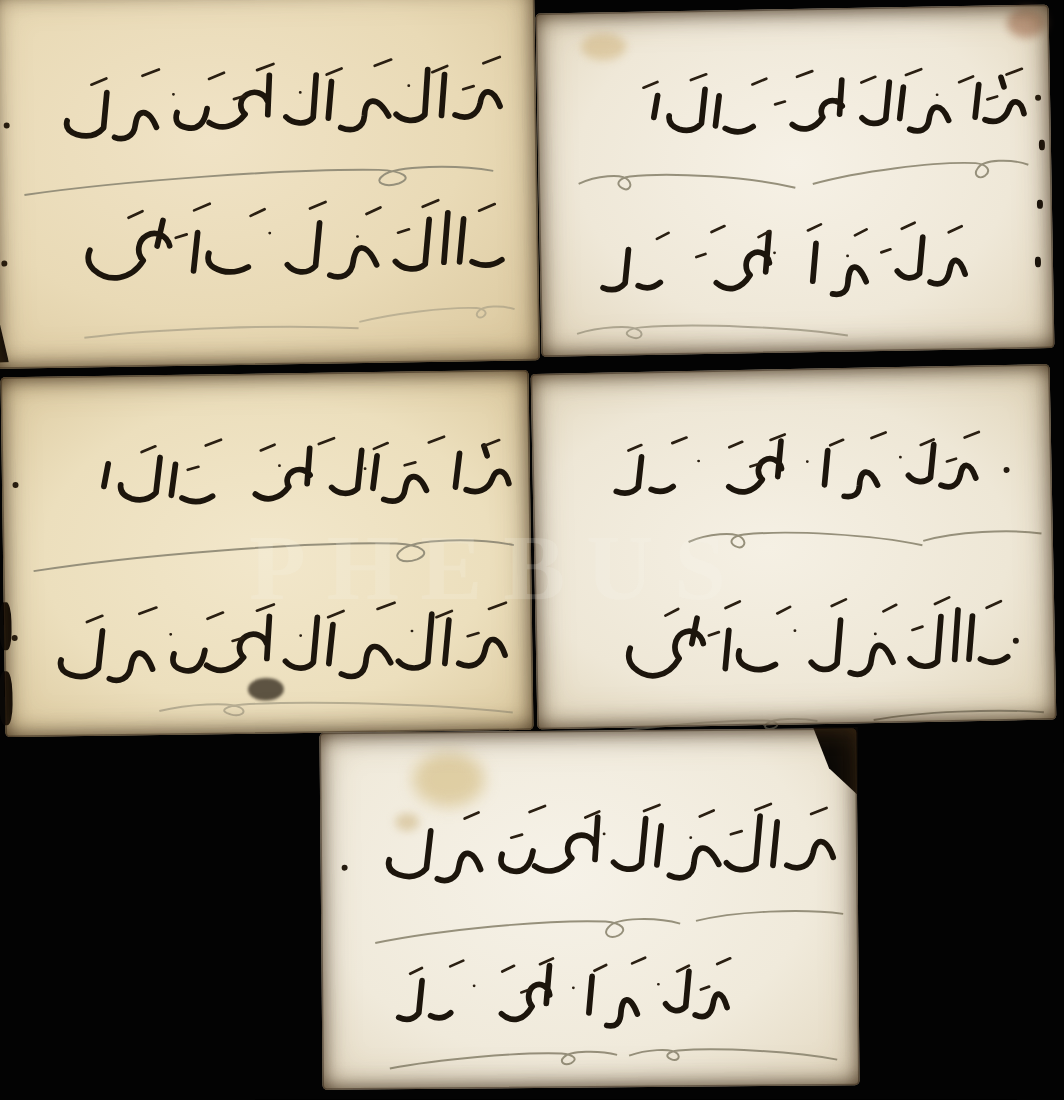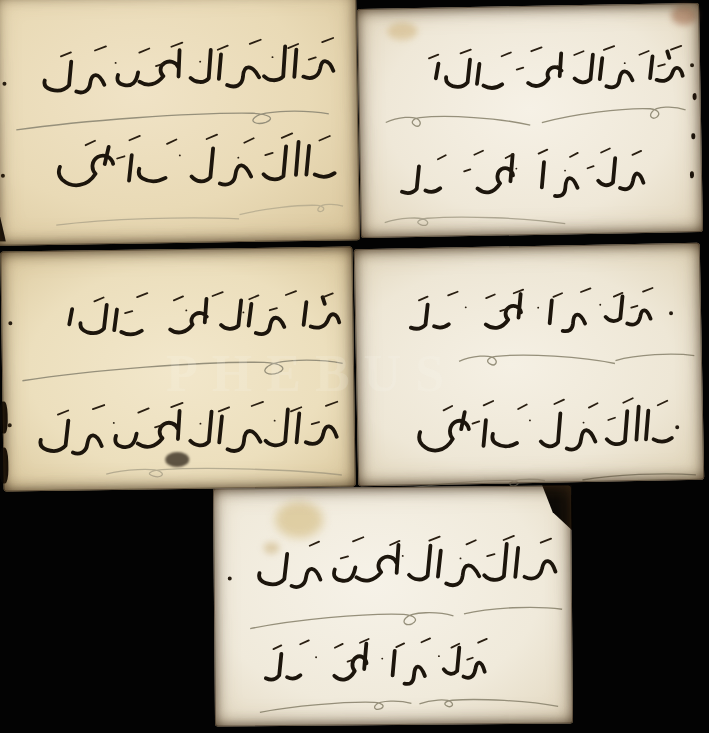--- a/index.html
+++ b/index.html
@@ -17,21 +17,21 @@
   .line .ink{stroke:#1c150c;stroke-width:3.8;stroke-linecap:round;stroke-linejoin:round;fill:none;}
   .line .marks{stroke:#2a1f12;stroke-width:1.8;stroke-linecap:round;fill:none;}
   .swoosh{position:absolute;overflow:visible;}
   .swoosh .pencil{stroke:#96907b;stroke-width:1.3;fill:none;}
   .inkdot{position:absolute;width:4px;height:4px;border-radius:50%;background:#241b10;}
   .stain{position:absolute;border-radius:50%;filter:blur(3px);}
   .speck{position:absolute;background:#17110b;border-radius:40%;}
   .notch{position:absolute;background:#0a0806;}
   .gap-shade{position:absolute;background:#38332c;}
   .watermark{position:absolute;left:166px;top:344px;z-index:50;pointer-events:none;
-             font-family:"Liberation Serif",serif;font-weight:bold;font-size:52px;
+             font-family:"Liberation Serif",serif;font-weight:bold;font-size:62px;
              letter-spacing:14px;color:rgba(248,246,240,0.16);white-space:nowrap;}
 </style>
 </head>
 <body>
 
 <div class="stage">
 
   <svg width="0" height="0" style="position:absolute" aria-hidden="true">
     <defs>
       <path id="inkA" fill="none" vector-effect="non-scaling-stroke" d="M312,40 c-4,-13 -11,-14 -13,-3 c-2,9 -9,12 -17,8 M276,16 l-3,29 M265,12 l-3,32 c-6,6 -15,4 -19,-1 M238,44 c-7,-15 -15,-14 -16,-1 c-1,9 -8,12 -16,8 M201,18 l-3,26 M191,13 l-3,30 c-5,6 -14,4 -18,-1 M158,30 a9,9 0 1 0 -15,9 c-7,9 -16,11 -24,5 M160,12 l-2,28 M118,34 q-3,16 -14,13 q-9,-2 -6,-11 M84,46 c-5,-14 -12,-14 -14,-2 c-1,8 -8,11 -14,8 M52,20 l-3,25 q-7,8 -18,4 q-8,-3 -6,-10"></path>

